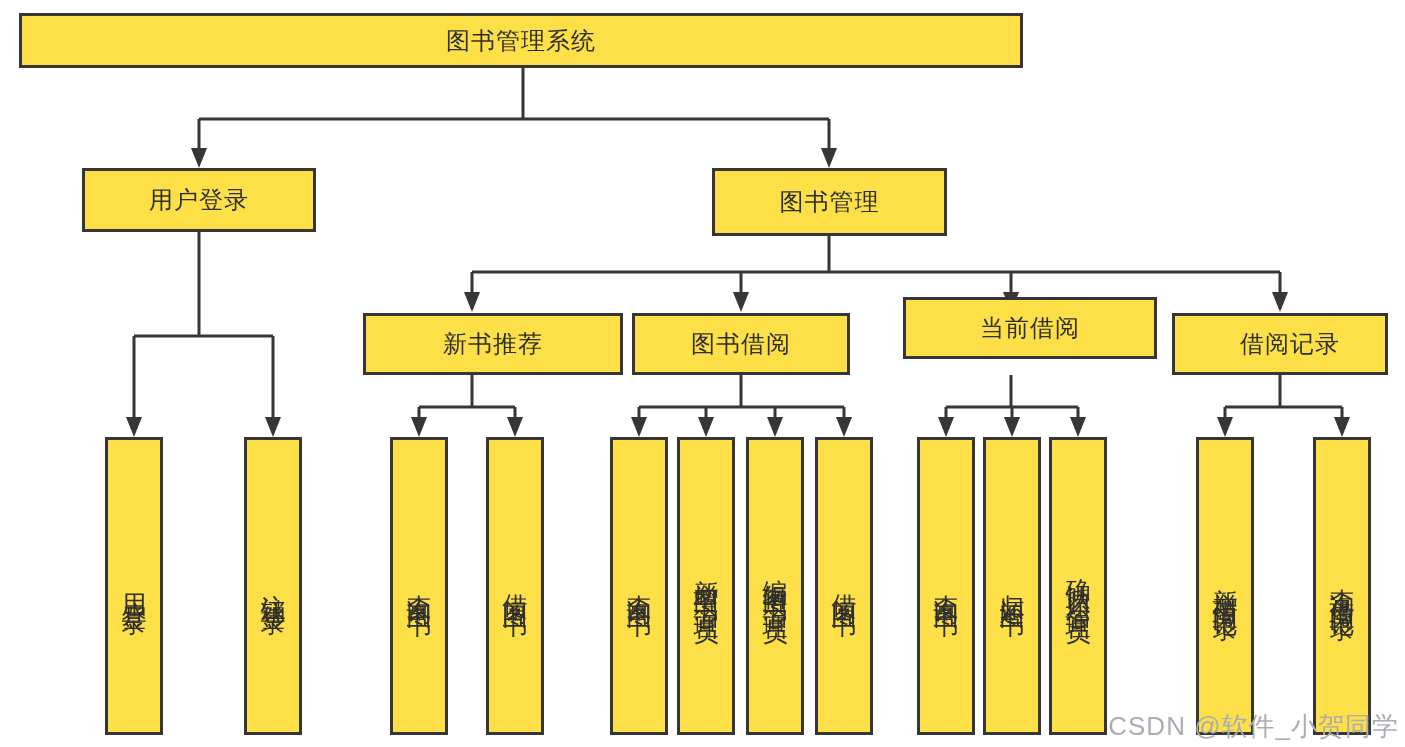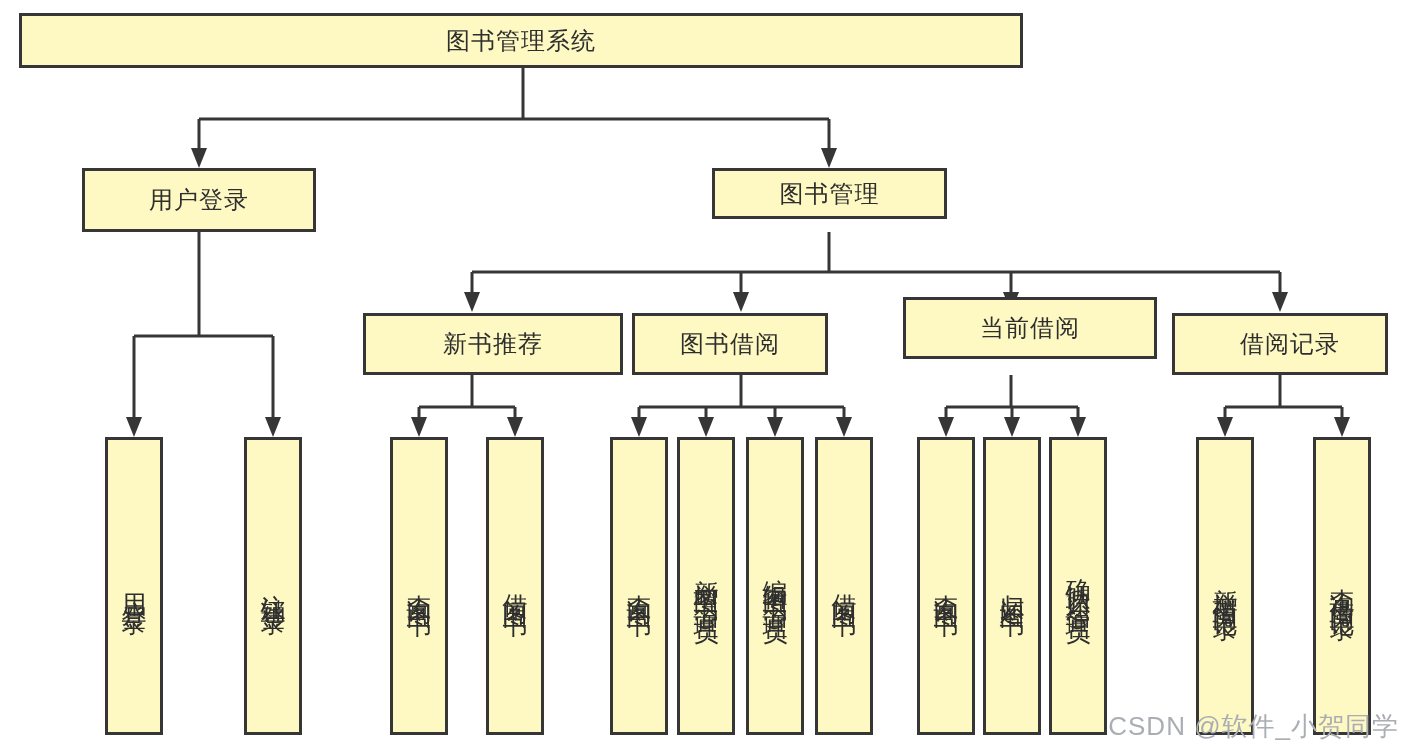--- a/index.html
+++ b/index.html
@@ -17,21 +17,21 @@
     font-family:"Liberation Sans","DejaVu Sans",sans-serif;
     color:var(--text-color);
   }
   .connectors{position:absolute;left:0;top:0;z-index:1;}
   .connectors path{stroke:var(--line-color);stroke-width:3;fill:none;}
   .connectors polygon{fill:var(--line-color);stroke:none;}
   .node{
     position:absolute;
     box-sizing:border-box;
     border:3px solid var(--line-color);
-    background:#fef9c3;
+    background:#fde047;
     display:flex;align-items:center;justify-content:center;
     z-index:2;
     text-align:center;
   }
   .hnode{font-size:24px;letter-spacing:1px;white-space:nowrap;}
   .vnode{
     writing-mode:vertical-rl;
     text-orientation:mixed;
     font-size:25px;
     letter-spacing:6px;
@@ -85,24 +85,24 @@
     <polygon points="1070,417 1086,417 1078,437"></polygon>
 
     <path d="M1280 375 V407 M1225 407 H1342 M1225 407 V431 M1342 407 V431"></path>
     <polygon points="1217,417 1233,417 1225,437"></polygon>
     <polygon points="1334,417 1350,417 1342,437"></polygon>
   </svg>
 
   <div class="node hnode" style="left:19px;top:13px;width:1004px;height:55px;">图书管理系统</div>
 
   <div class="node hnode" style="left:82px;top:168px;width:234px;height:64px;">用户登录</div>
-  <div class="node hnode" style="left:712px;top:168px;width:235px;height:51px;font-family:Liberation Mono, monospace;">图书管理</div>
+  <div class="node hnode" style="left:712px;top:168px;width:235px;height:68px;font-family:Liberation Mono, monospace;">图书管理</div>
 
   <div class="node hnode" style="left:363px;top:313px;width:260px;height:62px;">新书推荐</div>
-  <div class="node hnode" style="left:632px;top:313px;width:196px;height:62px;">图书借阅</div>
+  <div class="node hnode" style="left:632px;top:313px;width:218px;height:62px;">图书借阅</div>
   <div class="node hnode" style="left:903px;top:297px;width:254px;height:62px;text-align:center;">当前借阅</div>
   <div class="node hnode" style="left:1172px;top:313px;width:216px;height:62px;padding-left:20px;">借阅记录</div>
 
   <div class="node vnode" style="left:105px;top:437px;width:58px;height:298px;">用户登录</div>
   <div class="node vnode" style="left:244px;top:437px;width:58px;height:298px;">注销登录</div>
 
   <div class="node vnode" style="left:390px;top:437px;width:58px;height:298px;">查询图书</div>
   <div class="node vnode" style="left:486px;top:437px;width:58px;height:298px;">借阅图书</div>
 
   <div class="node vnode" style="left:610px;top:437px;width:58px;height:298px;">查询图书</div>

